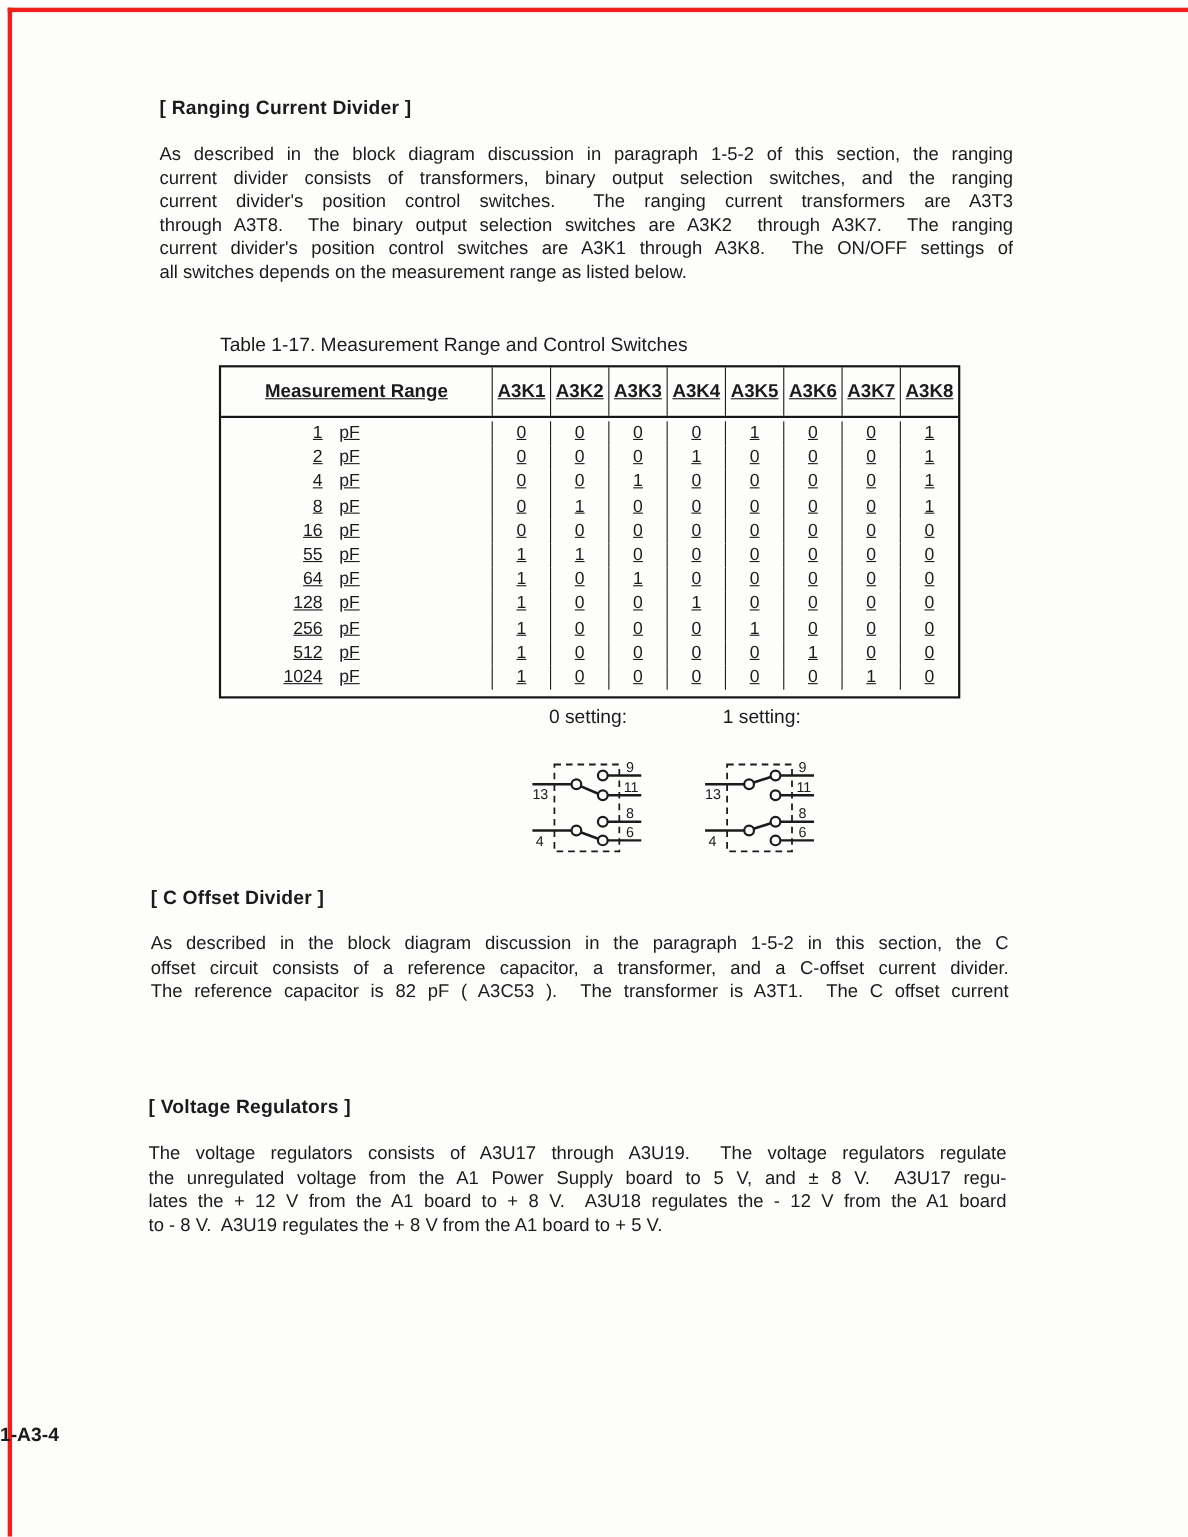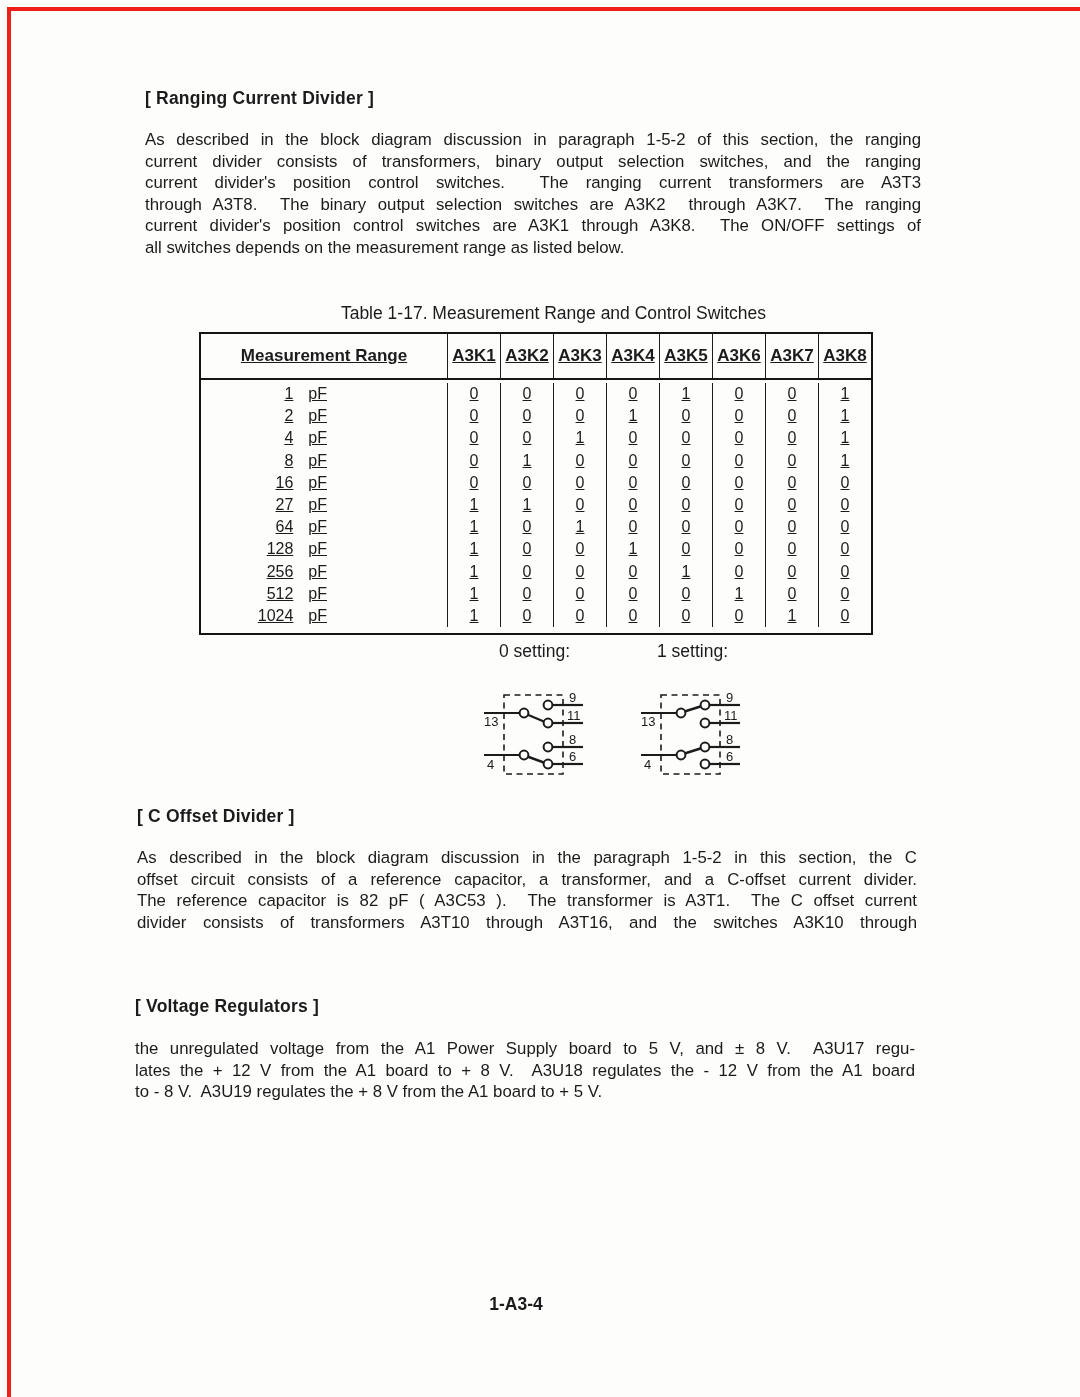--- a/index.html
+++ b/index.html
@@ -9,40 +9,40 @@
 
   .red-top  { position:absolute; left:7px; top:7px; right:0; height:4px; background:var(--edge); }
   .red-left { position:absolute; left:7px; top:7px; width:4px; bottom:0; background:var(--edge); }
 
   .hd { position:absolute; font-weight:bold; font-size:17.5px; letter-spacing:.2px; white-space:pre; }
 
   .para { position:absolute; font-size:16.8px; }
   .jline { white-space:pre-wrap; text-align:justify; text-align-last:justify; line-height:21.5px; height:21.5px; overflow:hidden; }
   .jline.last { text-align-last:left; }
 
-  .caption { position:absolute; left:200px; top:303px; width:566px; text-align:right; font-size:17.5px; white-space:pre; }
+  .caption { position:absolute; left:200px; top:303px; width:566px; text-align:left; font-size:17.5px; white-space:pre; }
 
   .ctable { position:absolute; left:199px; top:332px; width:674px; border:2.4px solid #141414; background:var(--paper); }
   .thead, .tbody { display:grid; grid-template-columns:246px repeat(8,1fr);text-decoration:underline; }
   .thead { border-bottom:2.2px solid #161616; }
   .hcell { line-height:44px; height:44px; text-align:center; font-weight:bold; font-size:17px; white-space:nowrap; overflow:hidden; }
   .tbody { grid-auto-rows:22.2px; padding:3px 0 6px 0; }
   .kcol { border-left:1.7px solid #1c1c1c; }
   .vcell { text-align:center; font-size:16px; line-height:22.2px; }
   .lcell { display:flex; align-items:center; justify-content:flex-end; padding-right:120px; font-size:16px; }
   .rnum { display:inline-block; min-width:40px; text-align:right; }
   .runit { margin-left:15px; }
 
   .setlabel { position:absolute; font-size:17.5px; white-space:pre; }
   .swsvg { position:absolute; width:112px; height:98px; }
   .swsvg text { font-family:"Liberation Sans","DejaVu Sans",sans-serif; font-size:13px; fill:var(--text); }
   .swsvg line, .swsvg path { stroke:var(--text); fill:none; }
   .swsvg circle { stroke:var(--text); fill:var(--paper); }
 
-  .footer { position:absolute; left:0; top:1294px; width:1032px; text-align:center; font-weight:bold; font-size:17.5px; }
+  .footer { position:absolute; left:0; top:1294px; width:1032px; text-align:left; font-weight:bold; font-size:17.5px; }
 </style>
 </head>
 <body>
 
 <div class="page">
 
   <div class="red-top"></div>
   <div class="red-left"></div>
 
   <div class="hd" style="left:145px; top:88px;">[ Ranging Current Divider ]</div>
@@ -125,21 +125,21 @@
         </div>
         <div class="vcell kcol">0</div>
         <div class="vcell kcol">0</div>
         <div class="vcell kcol">0</div>
         <div class="vcell kcol">0</div>
         <div class="vcell kcol">0</div>
         <div class="vcell kcol">0</div>
         <div class="vcell kcol">0</div>
         <div class="vcell kcol">0</div>
         <div class="lcell">
-          <span class="rnum">27</span>
+          <span class="rnum">55</span>
           <span class="runit">pF</span>
         </div>
         <div class="vcell kcol">1</div>
         <div class="vcell kcol">1</div>
         <div class="vcell kcol">0</div>
         <div class="vcell kcol">0</div>
         <div class="vcell kcol">0</div>
         <div class="vcell kcol">0</div>
         <div class="vcell kcol">0</div>
         <div class="vcell kcol">0</div>
@@ -256,26 +256,26 @@
     <text x="89" y="59">8</text>
     <text x="89" y="76">6</text>
   </svg>
 
   <div class="hd" style="left:137px; top:806px;">[ C Offset Divider ]</div>
 
   <div class="para" style="left:137px; top:847px; width:780px;">
       <div class="jline">As described in the block diagram discussion in the paragraph 1-5-2 in this section, the C</div>
       <div class="jline">offset circuit consists of a reference capacitor, a transformer, and a C-offset current divider.</div>
       <div class="jline">The reference capacitor is 82 pF ( A3C53 ).  The transformer is A3T1.  The C offset current</div>
-      <div class="jline">divider consists of transformers A3T10 through A3T16, and the switches A3K10 through</div>
     </div>
 
   <div class="hd" style="left:135px; top:996px;">[ Voltage Regulators ]</div>
 
   <div class="para" style="left:135px; top:1038px; width:780px;">
+      <div class="jline">The voltage regulators consists of A3U17 through A3U19.  The voltage regulators regulate</div>
       <div class="jline">the unregulated voltage from the A1 Power Supply board to 5 V, and ± 8 V.  A3U17 regu-</div>
       <div class="jline">lates the + 12 V from the A1 board to + 8 V.  A3U18 regulates the - 12 V from the A1 board</div>
       <div class="jline last">to - 8 V.  A3U19 regulates the + 8 V from the A1 board to + 5 V.</div>
     </div>
 
   <div class="footer">1-A3-4</div>
 
 </div>
 
 </body></html>

